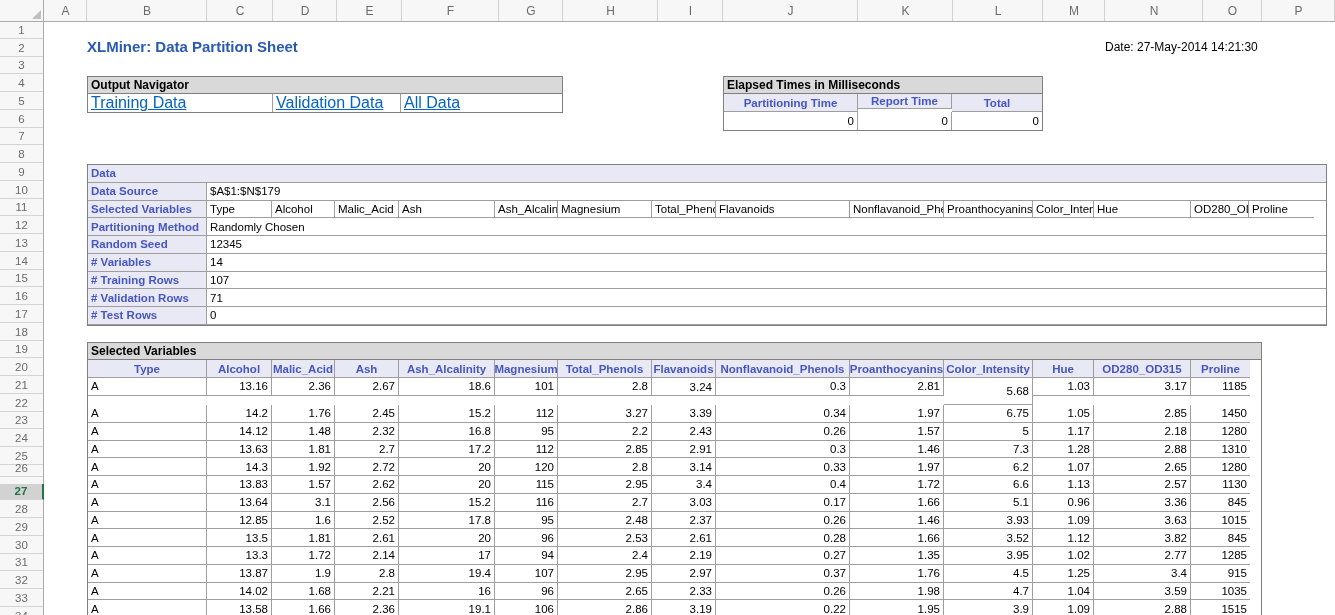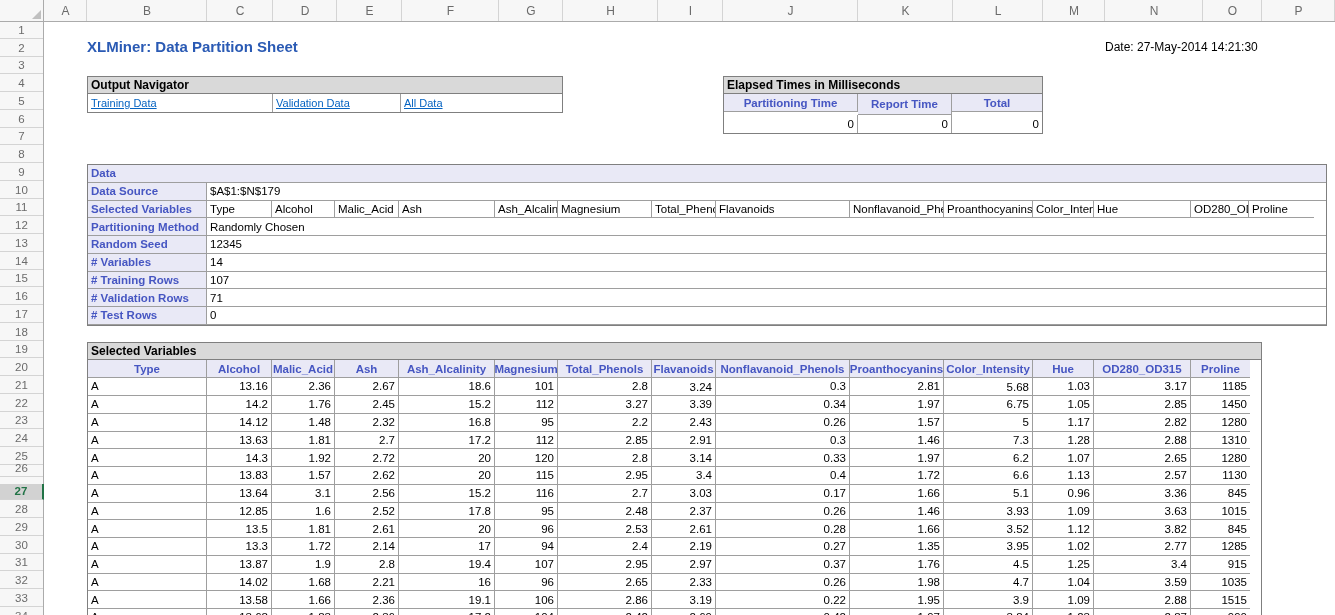--- a/index.html
+++ b/index.html
@@ -34,21 +34,21 @@
   .tcell{position:relative;overflow:hidden;white-space:nowrap;font-size:11.5px;color:#000;
          display:flex;align-items:center;}
   .sec-hdr{background:var(--grayhdr);font-weight:bold;font-size:12px;color:#000;padding-left:3px;
            border-bottom:1px solid var(--outer);display:flex;align-items:center;}
   .lav{background:var(--lavender);color:var(--label-blue);font-weight:bold;}
   .bline{border-bottom:1px solid var(--inner);}
   .rline{border-right:1px solid var(--inner);}
   .num{justify-content:flex-end;padding-right:3px;}
   .txt{justify-content:flex-start;padding-left:3px;}
   .ctr{justify-content:center;}
-  a.navlink{color:var(--link-blue);text-decoration:underline;font-size:11px;}
+  a.navlink{color:var(--link-blue);text-decoration:underline;font-size:16px;}
 </style>
 </head>
 <body>
 
 <div id="stage">
 
   <div id="colheaders" class="abs">
     <div id="cornerbox"></div>
   <div class="colcell" style="left: 45px; width: 42px;">A</div>
       <div class="colcell" style="left: 88px; width: 119px;">B</div>
@@ -120,21 +120,21 @@
         <div class="tcell txt" style="width: 161px; height: 17.75px;">
           <a href="#" class="navlink">All Data</a>
         </div>
       </div>
   </div>
 
   <div id="elapsed-table" class="tbl" style="left: 723px; top: 75.5px; width: 320px;">
     <div class="sec-hdr" id="elapsed-hdr" style="height: 17.75px;">Elapsed Times in Milliseconds</div>
     <div class="trow" id="elapsed-cols">
         <div class="tcell lav ctr bline rline" style="width: 134px; height: 17.75px;">Partitioning Time</div>
-        <div class="tcell lav ctr bline rline" style="width: 94px; height: 21px; text-align: right;">Report Time</div>
+        <div class="tcell lav ctr bline rline" style="width: 94px; height: 15px; text-align: right;">Report Time</div>
         <div class="tcell lav ctr bline" style="width: 90px; height: 17.75px;">Total</div>
       </div>
     <div class="trow" id="elapsed-vals">
         <div class="tcell num rline" style="width: 134px; height: 17.75px;">0</div>
         <div class="tcell num rline" style="width: 94px; height: 17.75px;">0</div>
         <div class="tcell num" style="width: 90px; height: 17.75px;">0</div>
       </div>
   </div>
 
   <div id="datainfo-table" class="tbl" style="left: 87px; top: 164px; width: 1240px;">
@@ -211,21 +211,21 @@
           <div class="tcell txt bline rline" style="width: 119px; height: 17.75px;">A</div>
           <div class="tcell num bline rline" style="width: 65px; height: 17.75px;">13.16</div>
           <div class="tcell num bline rline" style="width: 63px; height: 17.75px;">2.36</div>
           <div class="tcell num bline rline" style="width: 64px; height: 17.75px;">2.67</div>
           <div class="tcell num bline rline" style="width: 96px; height: 17.75px;">18.6</div>
           <div class="tcell num bline rline" style="width: 63px; height: 17.75px;">101</div>
           <div class="tcell num bline rline" style="width: 94px; height: 17.75px;">2.8</div>
           <div class="tcell num bline rline" style="width: 64px; height: 18px;">3.24</div>
           <div class="tcell num bline rline" style="width: 134px; height: 17.75px;">0.3</div>
           <div class="tcell num bline rline" style="width: 94px; height: 17.75px;">2.81</div>
-          <div class="tcell num bline rline" style="width: 89px; height: 18px;">5.68</div>
+          <div class="tcell num bline rline" style="width: 89px; height: 27px;">5.68</div>
           <div class="tcell num bline rline" style="width: 61px; height: 17.75px;">1.03</div>
           <div class="tcell num bline rline" style="width: 97px; height: 17.75px;">3.17</div>
           <div class="tcell num bline" style="width: 59px; height: 17.75px;">1185</div>
         </div>
         <div class="trow">
           <div class="tcell txt bline rline" style="width: 119px; height: 17.75px;">A</div>
           <div class="tcell num bline rline" style="width: 65px; height: 17.75px;">14.2</div>
           <div class="tcell num bline rline" style="width: 63px; height: 17.75px;">1.76</div>
           <div class="tcell num bline rline" style="width: 64px; height: 17.75px;">2.45</div>
           <div class="tcell num bline rline" style="width: 96px; height: 17.75px;">15.2</div>
@@ -245,21 +245,21 @@
           <div class="tcell num bline rline" style="width: 63px; height: 17.75px;">1.48</div>
           <div class="tcell num bline rline" style="width: 64px; height: 17.75px;">2.32</div>
           <div class="tcell num bline rline" style="width: 96px; height: 17.75px;">16.8</div>
           <div class="tcell num bline rline" style="width: 63px; height: 17.75px;">95</div>
           <div class="tcell num bline rline" style="width: 94px; height: 17.75px;">2.2</div>
           <div class="tcell num bline rline" style="width: 64px; height: 17.75px;">2.43</div>
           <div class="tcell num bline rline" style="width: 134px; height: 17.75px;">0.26</div>
           <div class="tcell num bline rline" style="width: 94px; height: 17.75px;">1.57</div>
           <div class="tcell num bline rline" style="width: 89px; height: 17.75px;">5</div>
           <div class="tcell num bline rline" style="width: 61px; height: 17.75px;">1.17</div>
-          <div class="tcell num bline rline" style="width: 97px; height: 17.75px;">2.82</div>
+          <div class="tcell num bline rline" style="width: 97px; height: 17.75px;">2.18</div>
           <div class="tcell num bline" style="width: 59px; height: 17.75px;">1280</div>
         </div>
         <div class="trow">
           <div class="tcell txt bline rline" style="width: 119px; height: 17.75px;">A</div>
           <div class="tcell num bline rline" style="width: 65px; height: 17.75px;">13.63</div>
           <div class="tcell num bline rline" style="width: 63px; height: 17.75px;">1.81</div>
           <div class="tcell num bline rline" style="width: 64px; height: 17.75px;">2.7</div>
           <div class="tcell num bline rline" style="width: 96px; height: 17.75px;">17.2</div>
           <div class="tcell num bline rline" style="width: 63px; height: 17.75px;">112</div>
           <div class="tcell num bline rline" style="width: 94px; height: 17.75px;">2.85</div>

